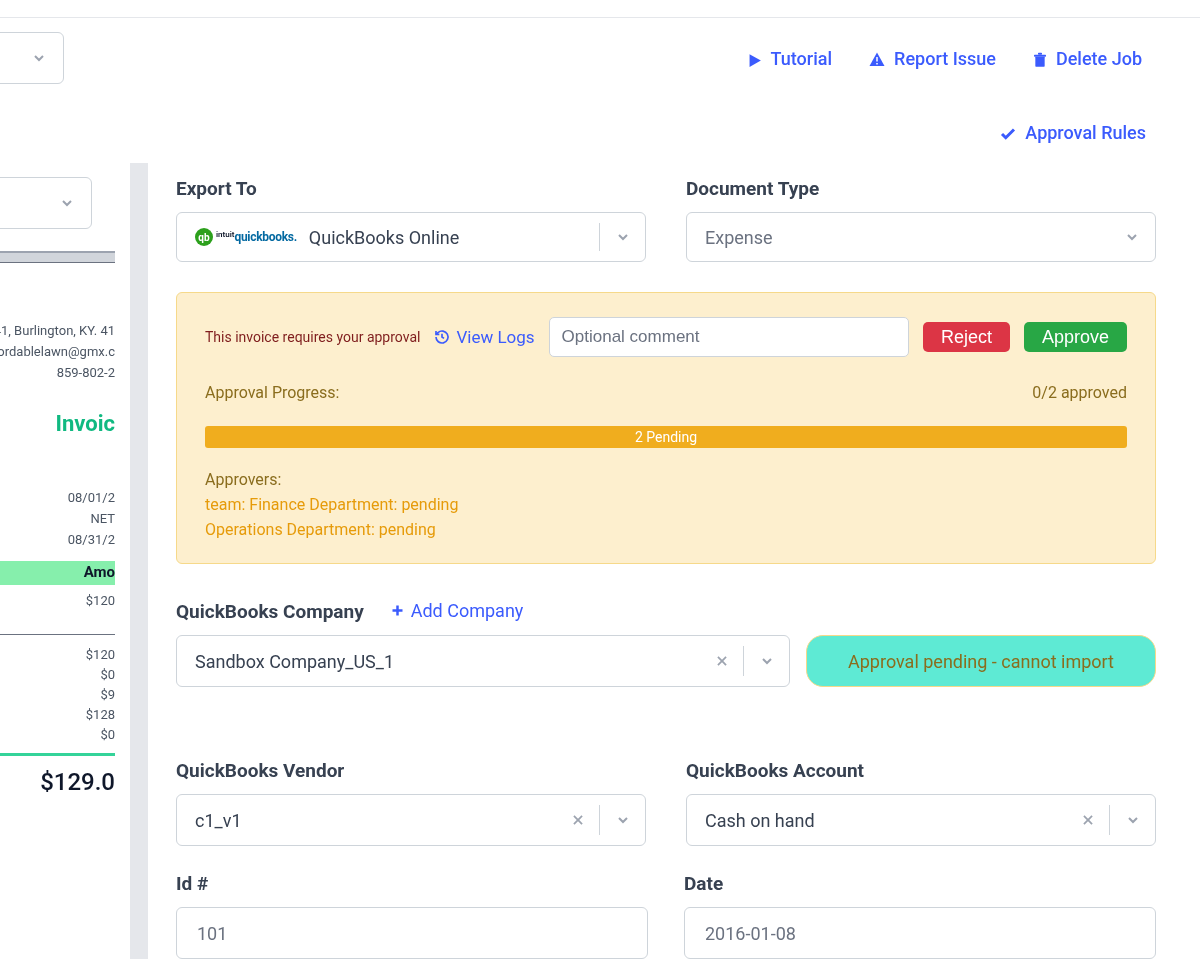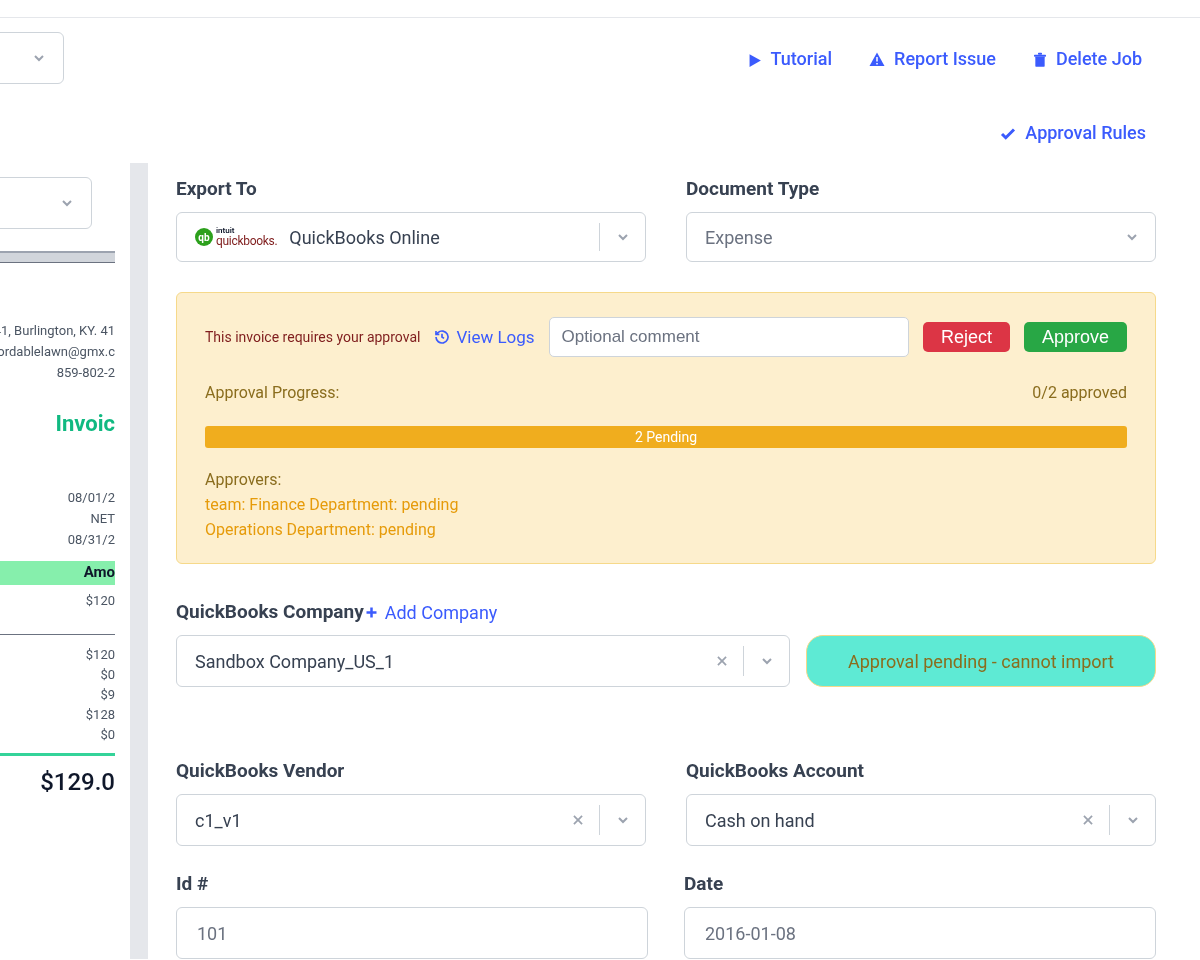--- a/index.html
+++ b/index.html
@@ -169,21 +169,21 @@
     align-items:center;
     gap:3px;
   }
   .qb-circle {
     width: 18px; height: 18px; border-radius: 50%;
     background: #2CA01C;
     display: inline-flex; align-items: center; justify-content: center;
     color: #fff; font-size: 10px; font-weight: 700;
   }
   .qb-small { font-size: 8px; line-height: 1; color:#0f172a; font-weight:600;}
-  .qb-brand { font-size: 12px; font-weight: 400; color:#7f1d1d; letter-spacing:-0.3px;}
+  .qb-brand { font-size: 12px; font-weight: 700; color:#0369a1; letter-spacing:-0.3px;}
 
   .approval-card {
     margin-top: 30px;
     background: #fdefce;
     border: 1px solid #f6d98a;
     border-radius: 6px;
     padding: 24px 28px;
   }
   .approval-top {
     display: flex;
@@ -243,21 +243,22 @@
     font-size: 14px;
     height: 22px;
     line-height: 22px;
   }
   .approvers-label { color: #8a6d1e; font-size: 16px; margin-top: 22px; }
   .approver-line { color: #e69b0a; font-size: 16px; margin-top: 6px; }
 
   .company-row {
     margin-top: 36px;
     display: flex;
-    align-items: flex-end;
+    align-items: flex-start;
+    gap: 26px;
   }
   .add-company {
     color: #3b5bfd;
     font-size: 18px;
     display: inline-flex;
     align-items: center;
     gap: 6px;
     cursor: pointer;
   }
   .company-select-row {
@@ -397,21 +398,21 @@
 
   <div class="form-pane">
 
     <div class="form-row-2">
       <div class="form-col">
         <div class="field-label">Export To</div>
         <div class="select-wrap">
           <div class="select-text">
             <span class="qb-glyph">
               <span class="qb-circle">qb</span>
-              <span style="display:flex;flex-direction:column;line-height:1;">
+              <span style="display:flex;flex-direction:row;line-height:1;">
                 <span class="qb-small">intuit</span>
                 <span class="qb-brand">quickbooks.</span>
               </span>
             </span>
             <span>QuickBooks Online</span>
           </div>
           <div class="chevron-box">
             <svg width="16" height="16" viewBox="0 0 24 24" fill="none" stroke="#9ca3af" stroke-width="3">
                 <polyline points="6 9 12 15 18 9"></polyline>
               </svg>

